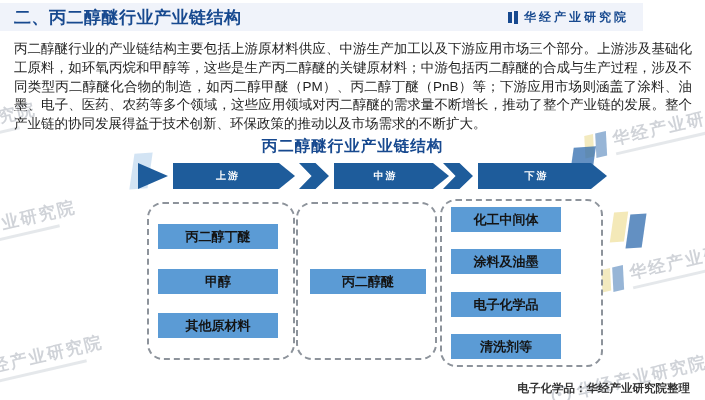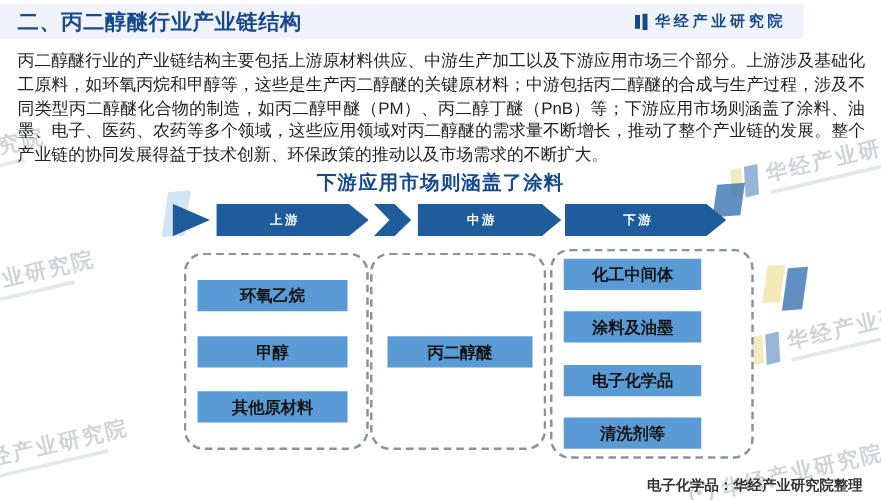--- a/index.html
+++ b/index.html
@@ -28,21 +28,21 @@
     font-size:13.5px;line-height:1.39;color:#1f1f1f;text-align:justify;
   }
   
   .diagram-title{
     position:absolute;left:0;top:136px;width:705px;text-align:center;
     font-size:15.5px;font-weight:bold;color:#17498f;letter-spacing:1px;
   }
   .arrow-seg{position:absolute;top:163px;height:26px;display:flex;align-items:stretch;gap:5px;}
   .seg1{left:138px;width:157px;}
   .seg2{left:299px;width:150px;font-family:Liberation Mono, monospace;}
-  .seg3{left:417px;width:164px;}
+  .seg3{left:443px;width:164px;}
   .chev{width:30px;background:#1e5c9b;flex:none;
     clip-path:polygon(0 0,55% 0,100% 50%,55% 100%,0 100%,42% 50%);}
   .chev.solid{clip-path:polygon(0 0,100% 50%,0 100%);}
   .band{flex:1;background:#1e5c9b;display:flex;align-items:center;justify-content:center;
     clip-path:polygon(0 0,calc(100% - 16px) 0,100% 50%,calc(100% - 16px) 100%,0 100%);
     color:#fff;font-size:10px;font-weight:bold;letter-spacing:2px;padding-right:12px;}
   .chain-col{
     position:absolute;border:2px dashed #8d939b;border-radius:16px;
     box-sizing:border-box;display:flex;flex-direction:column;
   }
@@ -137,37 +137,37 @@
       <div class="brand-icon">
           <div class="b1"></div>
           <div class="b2"></div>
         </div>
       <div class="brand-text">华经产业研究院</div>
     </div>
   </div>
 
   <div class="intro">丙二醇醚行业的产业链结构主要包括上游原材料供应、中游生产加工以及下游应用市场三个部分。上游涉及基础化工原料，如环氧丙烷和甲醇等，这些是生产丙二醇醚的关键原材料；中游包括丙二醇醚的合成与生产过程，涉及不同类型丙二醇醚化合物的制造，如丙二醇甲醚（PM）、丙二醇丁醚（PnB）等；下游应用市场则涵盖了涂料、油墨、电子、医药、农药等多个领域，这些应用领域对丙二醇醚的需求量不断增长，推动了整个产业链的发展。整个产业链的协同发展得益于技术创新、环保政策的推动以及市场需求的不断扩大。</div>
 
-  <div class="diagram-title">下游应用市场则涵盖了涂料</div>
+  <div class="diagram-title">丙二醇醚行业产业链结构</div>
 
   <div class="arrow-seg seg1">
     <div class="chev solid"></div>
     <div class="band">上游</div>
   </div>
   <div class="arrow-seg seg2">
     <div class="chev"></div>
     <div class="band">中游</div>
   </div>
   <div class="arrow-seg seg3">
     <div class="chev"></div>
     <div class="band">下游</div>
   </div>
 
   <div class="chain-col col-up">
-      <div class="item-box">环氧乙烷</div>
+      <div class="item-box">丙二醇丁醚</div>
       <div class="item-box">甲醇</div>
       <div class="item-box">其他原材料</div>
     </div>
   <div class="chain-col col-down">
       <div class="item-box">化工中间体</div>
       <div class="item-box">涂料及油墨</div>
       <div class="item-box">电子化学品</div>
       <div class="item-box">清洗剂等</div>
     </div>
   <div class="chain-col col-mid">

